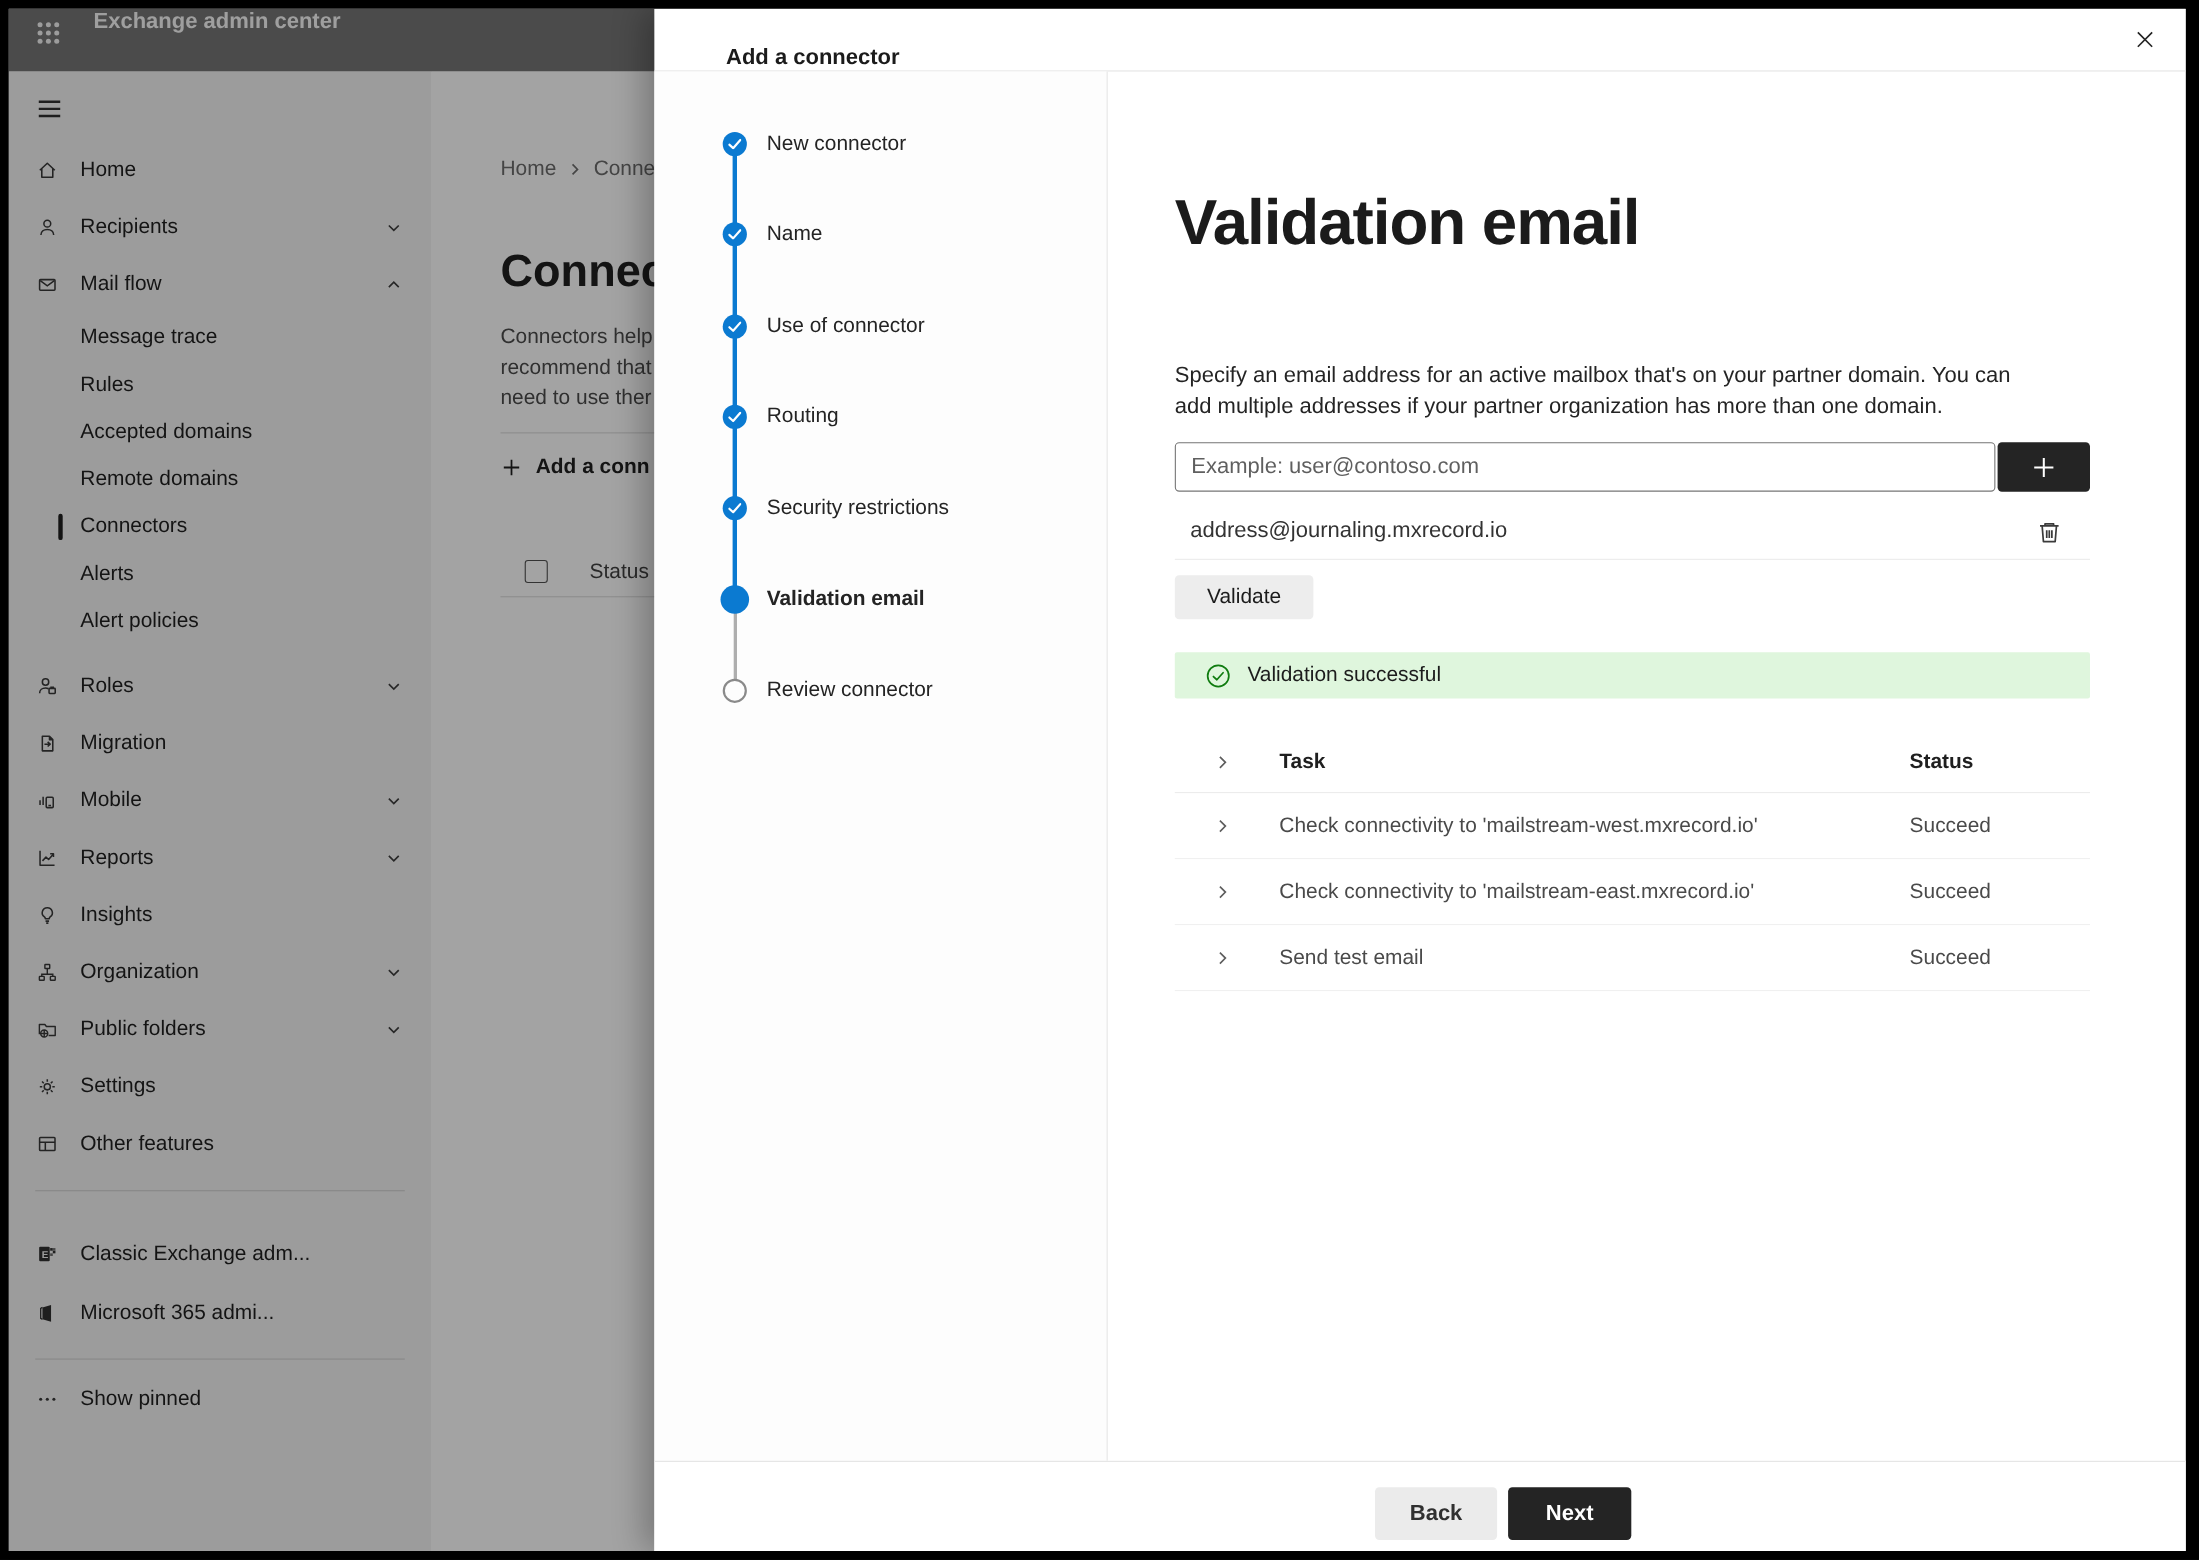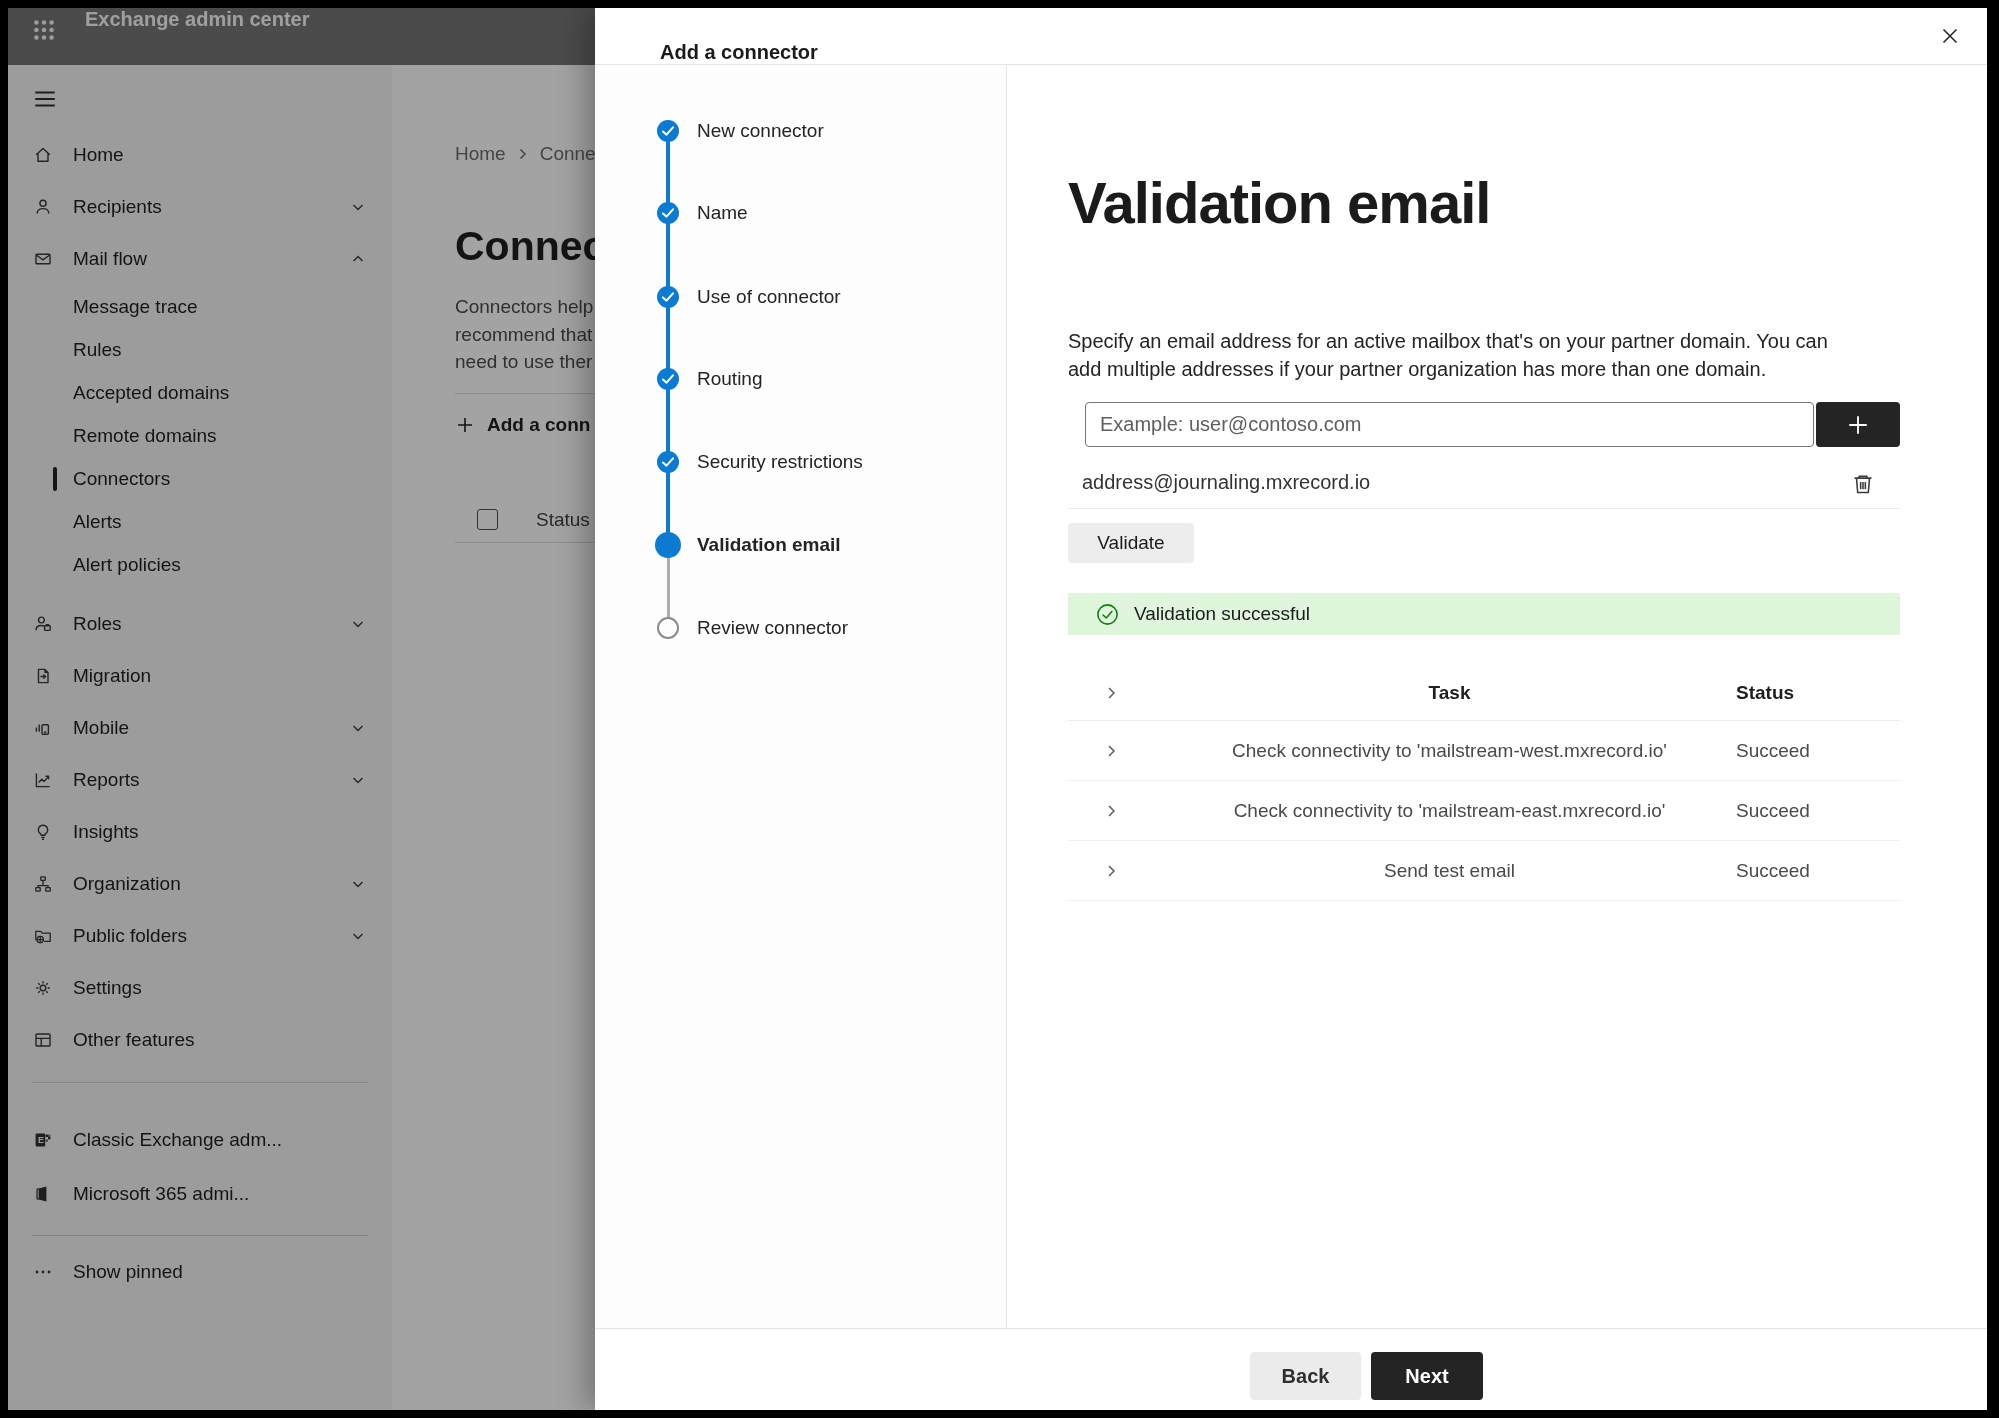--- a/index.html
+++ b/index.html
@@ -53,32 +53,32 @@
   .step-dot{width:22px;height:22px;border-radius:50%;background:#0b7ad1;display:flex;align-items:center;justify-content:center;position:absolute;left:62px;}
   .step-dot.current{width:26px;height:26px;left:60px;}
   .step-dot.todo{background:#fdfdfd;border:2.5px solid #8a8a8a;}
   .step-label{position:absolute;left:102px;font-size:19px;color:#242424;white-space:nowrap;}
   .step-label.current{font-weight:700;}
 
   .content{position:absolute;left:473px;top:57px;width:832px;bottom:82px;}
   .v-heading{position:absolute;top:104px;left:0;font-size:58px;font-weight:700;color:#1b1b1b;letter-spacing:-1px;}
   .v-desc{position:absolute;top:262px;left:0;width:794px;font-size:20px;line-height:28px;color:#242424;}
   .input-row{position:absolute;top:337px;left:0;right:0;height:45px;display:flex;}
-  .email-input{flex:1;height:45px;border:1px solid #767676;border-radius:4px;padding:0 14px;font-size:20px;color:#1f1f1f;font-family:"Liberation Sans",sans-serif;background:#fff;outline:none;margin-left:17px;}
+  .email-input{flex:1;height:45px;border:1px solid #767676;border-radius:4px;padding:0 14px;font-size:20px;color:#1f1f1f;font-family:"Liberation Sans",sans-serif;background:#fff;outline:none;}
   .email-input::placeholder{color:#5f5f5f;}
   .plus-btn{width:84px;height:45px;margin-left:2px;background:#242424;border:none;border-radius:4px;display:flex;align-items:center;justify-content:center;cursor:pointer;}
   .address-row{position:absolute;top:392px;left:0;right:0;height:52px;border-bottom:1px solid #ececec;display:flex;align-items:center;padding-left:14px;font-size:20px;color:#333;}
   .trash-btn{position:absolute;left:780px;top:12px;width:30px;height:30px;background:none;border:none;padding:0;cursor:pointer;color:#3b3b3b;display:flex;align-items:center;justify-content:center;}
   .validate-btn{position:absolute;top:458px;left:0;width:126px;height:40px;background:#ededed;border:none;border-radius:4px;font-size:19px;color:#1b1b1b;font-family:"Liberation Sans",sans-serif;cursor:pointer;}
   .banner{position:absolute;top:528px;left:0;right:0;height:42px;background:#dff6dd;border-radius:2px;display:flex;align-items:center;padding-left:28px;gap:15px;font-size:19px;color:#1c1c1c;}
   .vtable{position:absolute;top:600px;left:0;right:0;}
   .t-head{display:flex;height:56px;align-items:center;border-bottom:1px solid #ececec;font-weight:700;font-size:19px;color:#1f1f1f;}
   .t-row{display:flex;height:60px;align-items:center;border-bottom:1px solid #f0f0f0;font-size:19px;color:#4a4a4a;}
   .c-chev{width:95px;padding-left:36px;display:flex;align-items:center;color:#5d5d5d;flex:0 0 95px;}
-  .c-task{flex:1;white-space:nowrap;overflow:hidden;text-align:center;}
+  .c-task{flex:1;white-space:nowrap;overflow:hidden;}
   .c-status{width:164px;flex:0 0 164px;}
   .row-chev-btn{background:none;border:none;padding:0;cursor:pointer;color:#5d5d5d;display:flex;}
 
   .dlg-footer{position:absolute;left:0;right:0;bottom:0;height:82px;border-top:1px solid #e4e4e4;background:#fff;}
   .back-btn{position:absolute;left:655px;top:23px;width:111px;height:48px;background:#ebebeb;border:none;border-radius:4px;font-size:20px;font-weight:700;color:#303030;font-family:"Liberation Sans",sans-serif;cursor:pointer;}
   .next-btn{position:absolute;left:776px;top:23px;width:112px;height:48px;background:#242424;border:none;border-radius:4px;font-size:20px;font-weight:700;color:#fff;font-family:"Liberation Sans",sans-serif;cursor:pointer;}
 </style>
 </head>
 <body>
 

